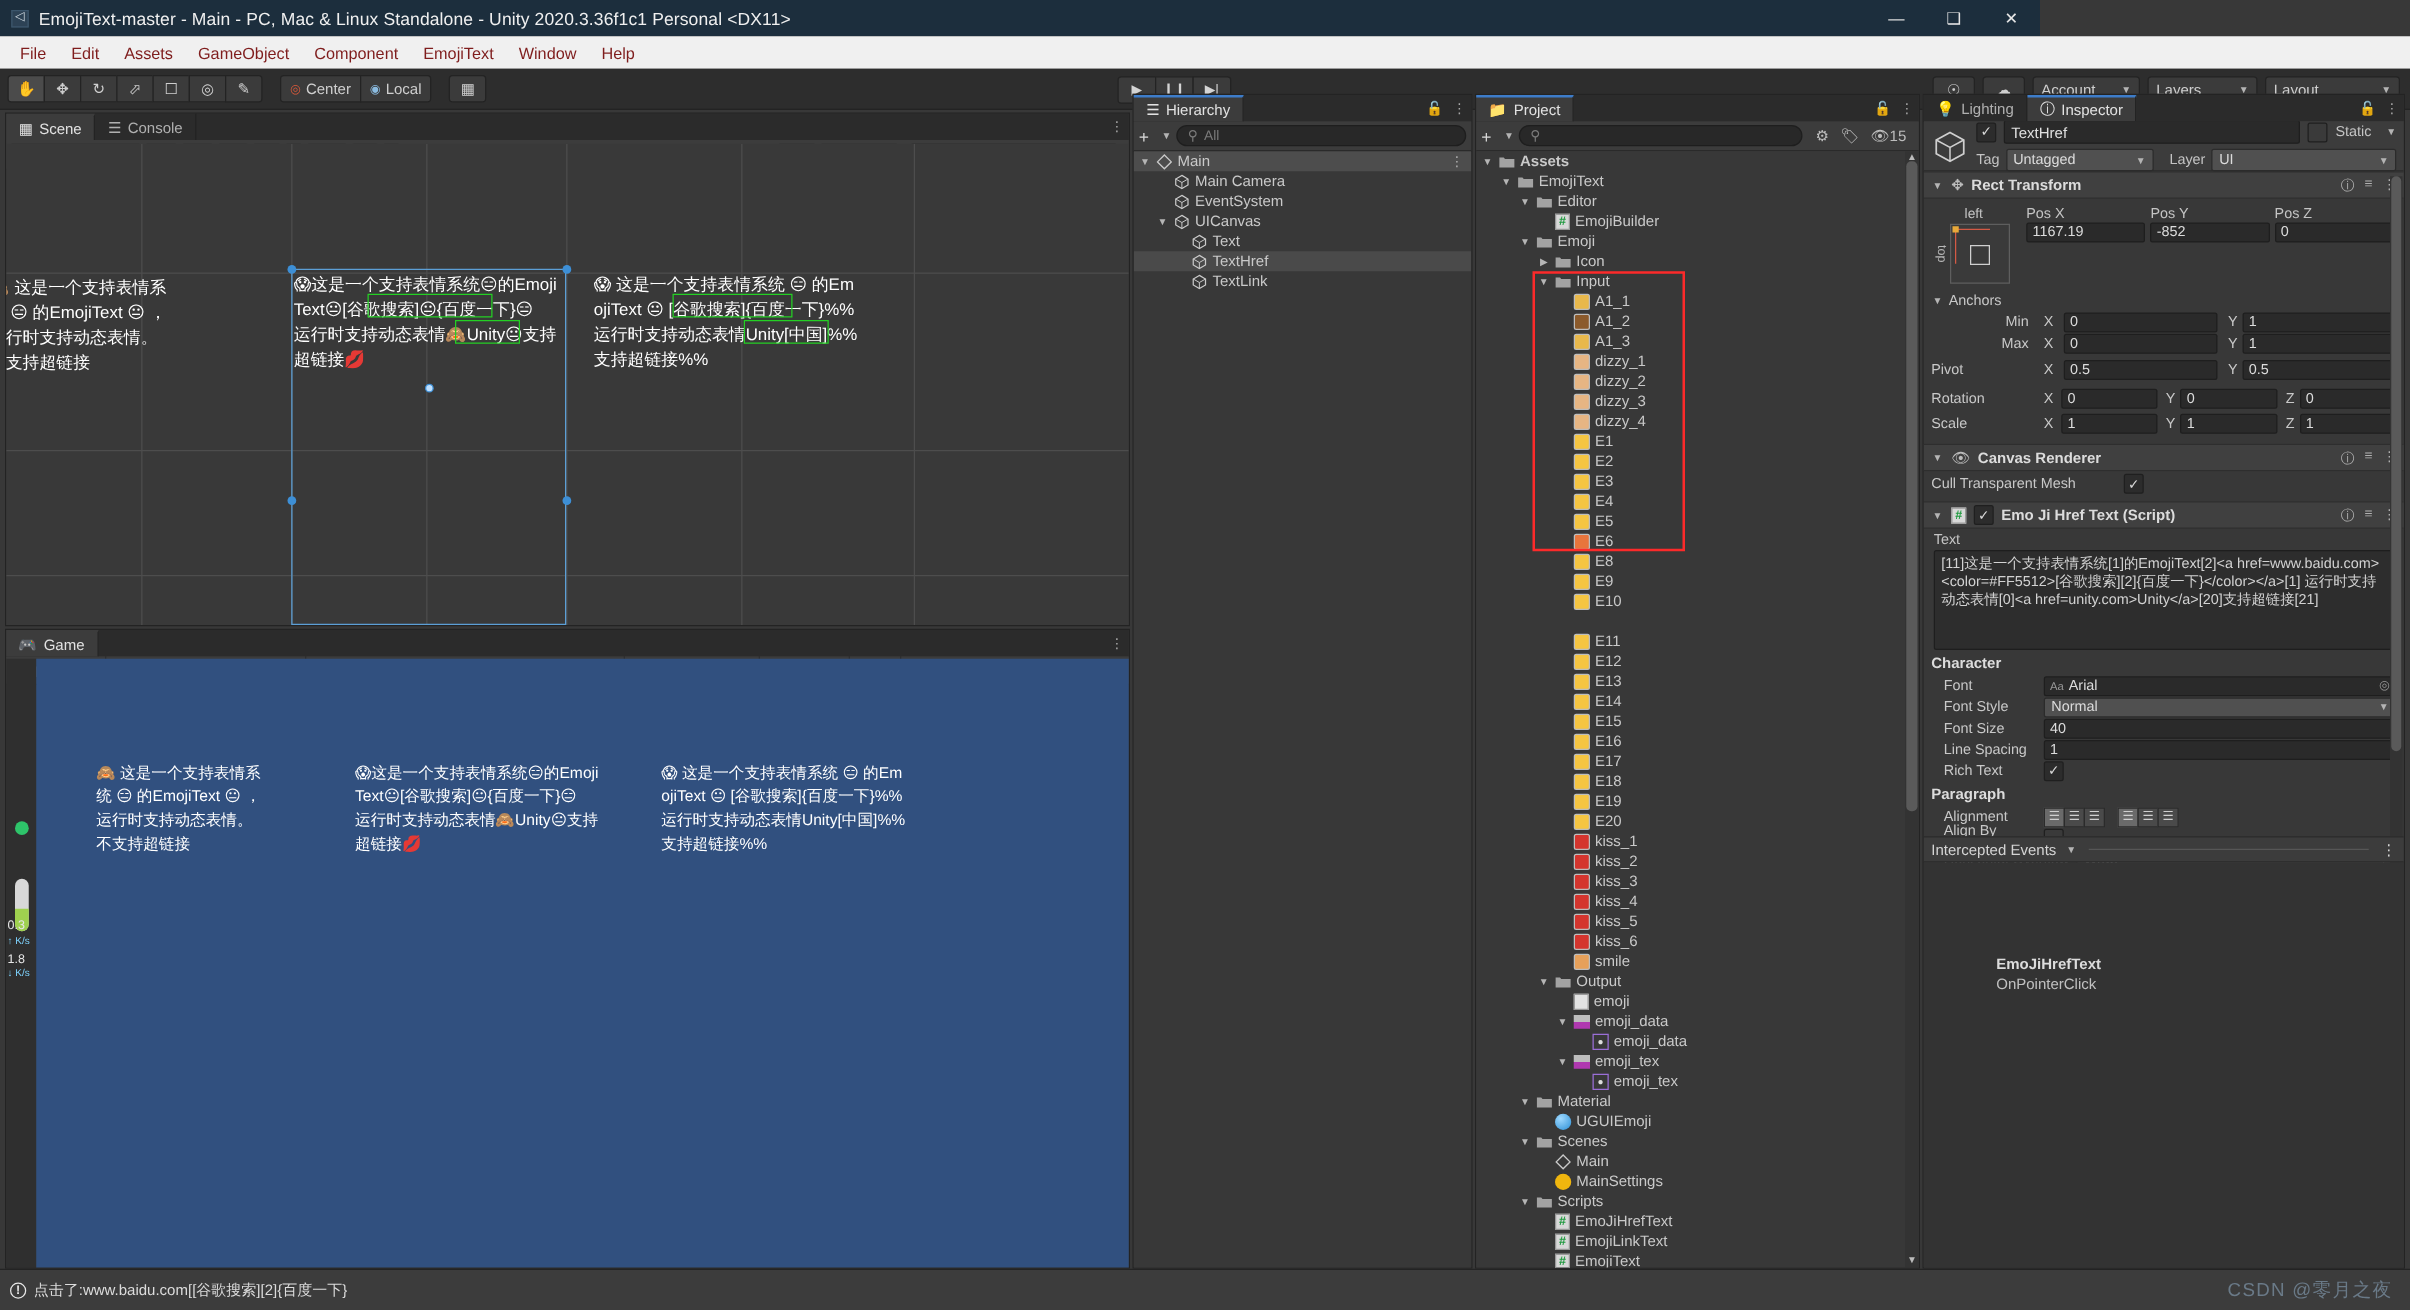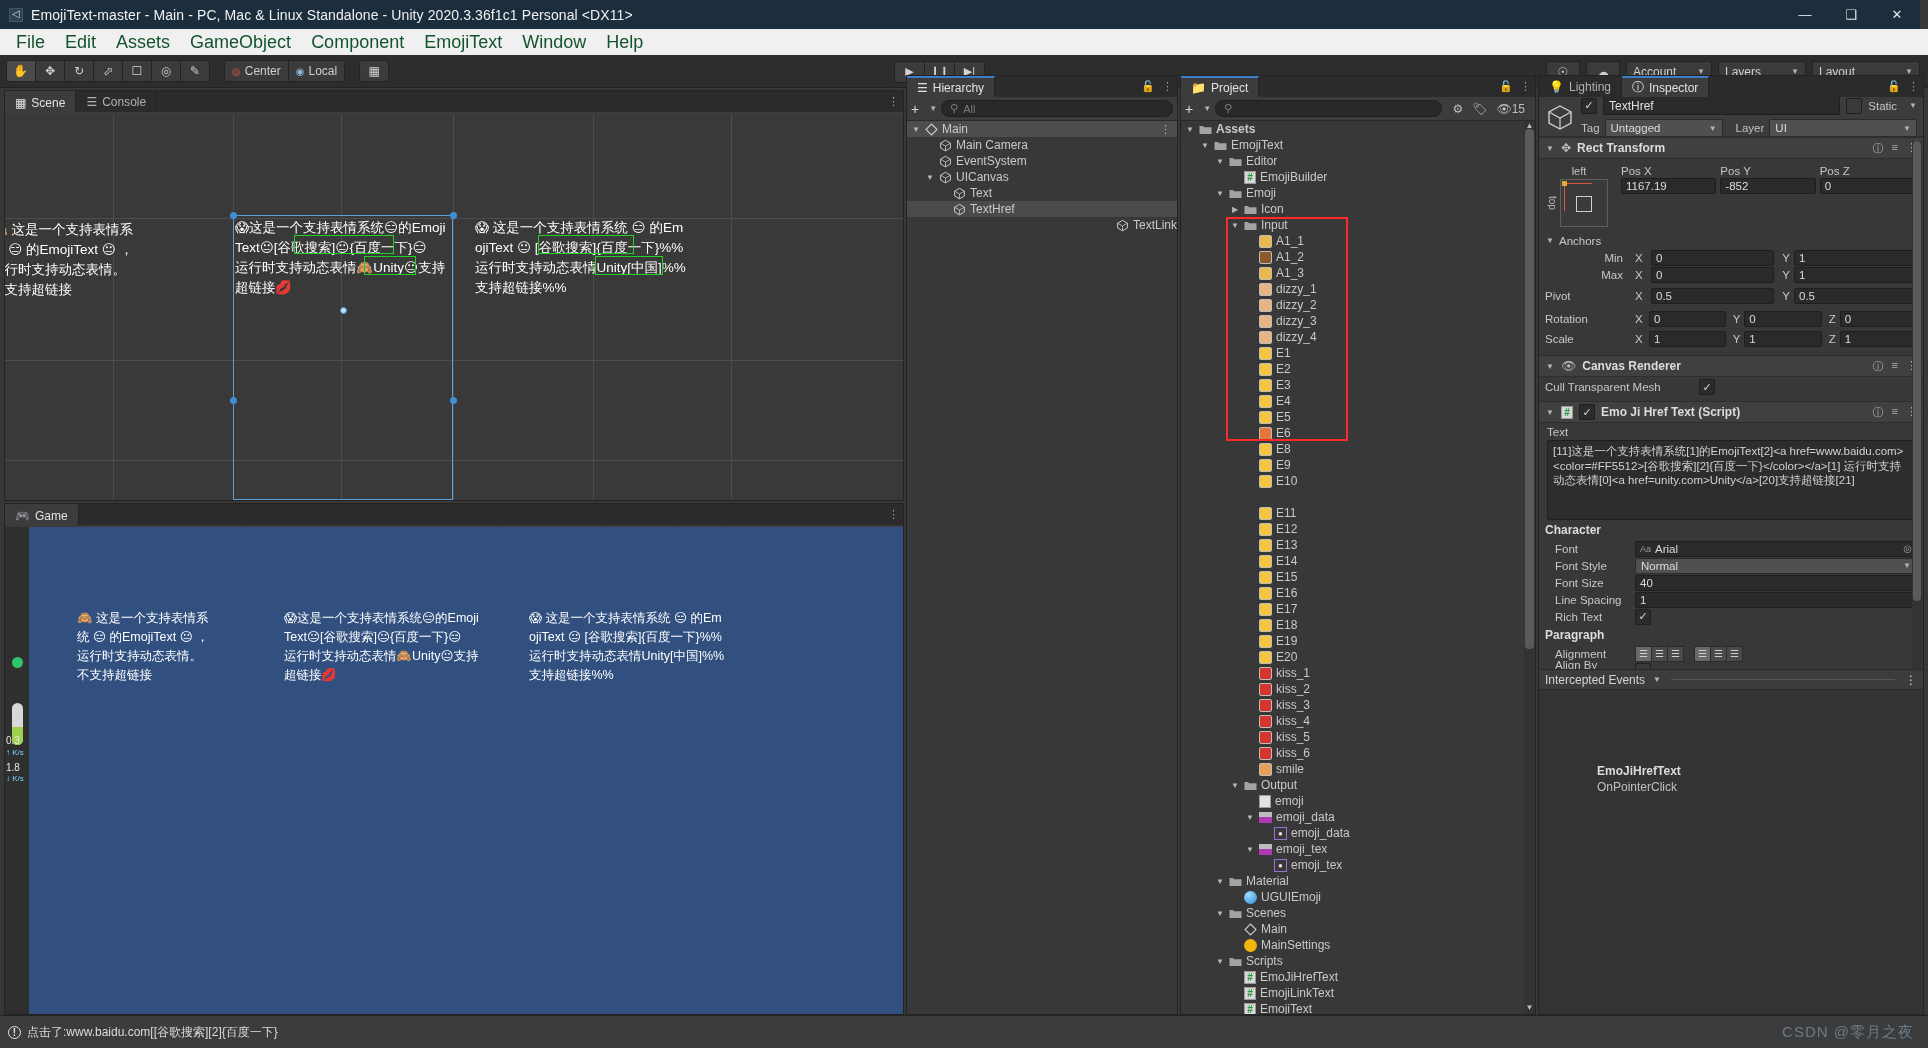--- a/index.html
+++ b/index.html
@@ -6,34 +6,34 @@
   html,body {
     width:1928px; height:1048px; overflow:hidden;
     background:#383838;
     font-family:"Liberation Sans","DejaVu Sans",sans-serif;
     font-size:12px; color:#c4c4c4;
     -webkit-font-smoothing:antialiased;
   }
   .app { position:relative; width:1928px; height:1048px; }
 
   
-  .titlebar{ position:absolute; left:0; top:0; width:1920px; height:29px;
+  .titlebar{ position:absolute; left:0; top:0; width:1632px; height:29px;
     background:#1c2e3d; display:flex; align-items:center; }
   .titlebar .uicon{ width:14px;height:14px;margin:0 8px 0 9px;background:#2d4255;
      border:1px solid #3c566c; position:relative; flex:none;}
   .titlebar .uicon::after{content:"◁"; position:absolute; left:2px; top:-1px; font-size:10px; color:#cfd8df;}
   .titlebar .ttl{ font-size:14px; color:#f0f0f0; letter-spacing:.1px;}
   .winbtns{ position:absolute; right:0; top:0; height:29px; display:flex; }
   .winbtn{ width:46px;height:29px;display:flex;align-items:center;justify-content:center;
      color:#e6e6e6;font-size:13px;}
 
   
   .menubar{ position:absolute; left:0; top:29px; width:1928px; height:26px;
     background:#f0f0f0; display:flex; align-items:center; padding-left:6px; }
-  .menubar .mi{ color:#14532d; font-size:18px; padding:3px 10px; white-space:nowrap;}
+  .menubar .mi{ color:#7f1d1d; font-size:13px; padding:3px 10px; white-space:nowrap;}
 
   
   .toolbar{ position:absolute; left:0; top:55px; width:1928px; height:33px;
     background:#2d2d2d; border-bottom:1px solid #232323; display:flex; align-items:center;}
   .tgrp{ display:flex; align-items:center; margin-left:6px;}
   .tbtn{ height:22px; min-width:30px; background:#3b3b3b; border:1px solid #232323;
      display:flex; align-items:center; justify-content:center; color:#cfcfcf; font-size:12px;
      margin-right:-1px; padding:0 5px;}
   .tbtn.first{border-radius:3px 0 0 3px;}
   .tbtn.last{border-radius:0 3px 3px 0; margin-right:0;}
@@ -434,21 +434,21 @@
         </div>
         <div class="hrow sel" style="padding-left: 32px;">
           <span class="tri"></span>
           <span class="goicon"><svg width="13" height="13" viewBox="0 0 13 13">
               <polygon points="6.5,1.3 11.4,4.2 11.4,9 6.5,11.8 1.6,9 1.6,4.2" fill="none" stroke="#c9c9c9" stroke-width="1"></polygon>
               <polyline points="1.6,4.2 6.5,7 11.4,4.2" fill="none" stroke="#c9c9c9" stroke-width=".8"></polyline>
               <line x1="6.5" y1="7" x2="6.5" y2="11.8" stroke="#c9c9c9" stroke-width=".8"></line>
             </svg></span>
           <span>TextHref</span>
         </div>
-        <div class="hrow" style="padding-left: 32px; justify-content: flex-end;">
+        <div class="hrow" style="padding-left: 32px;">
           <span class="tri"></span>
           <span class="goicon"><svg width="13" height="13" viewBox="0 0 13 13">
               <polygon points="6.5,1.3 11.4,4.2 11.4,9 6.5,11.8 1.6,9 1.6,4.2" fill="none" stroke="#c9c9c9" stroke-width="1"></polygon>
               <polyline points="1.6,4.2 6.5,7 11.4,4.2" fill="none" stroke="#c9c9c9" stroke-width=".8"></polyline>
               <line x1="6.5" y1="7" x2="6.5" y2="11.8" stroke="#c9c9c9" stroke-width=".8"></line>
             </svg></span>
           <span>TextLink</span>
         </div>
       </div>
   </div>

